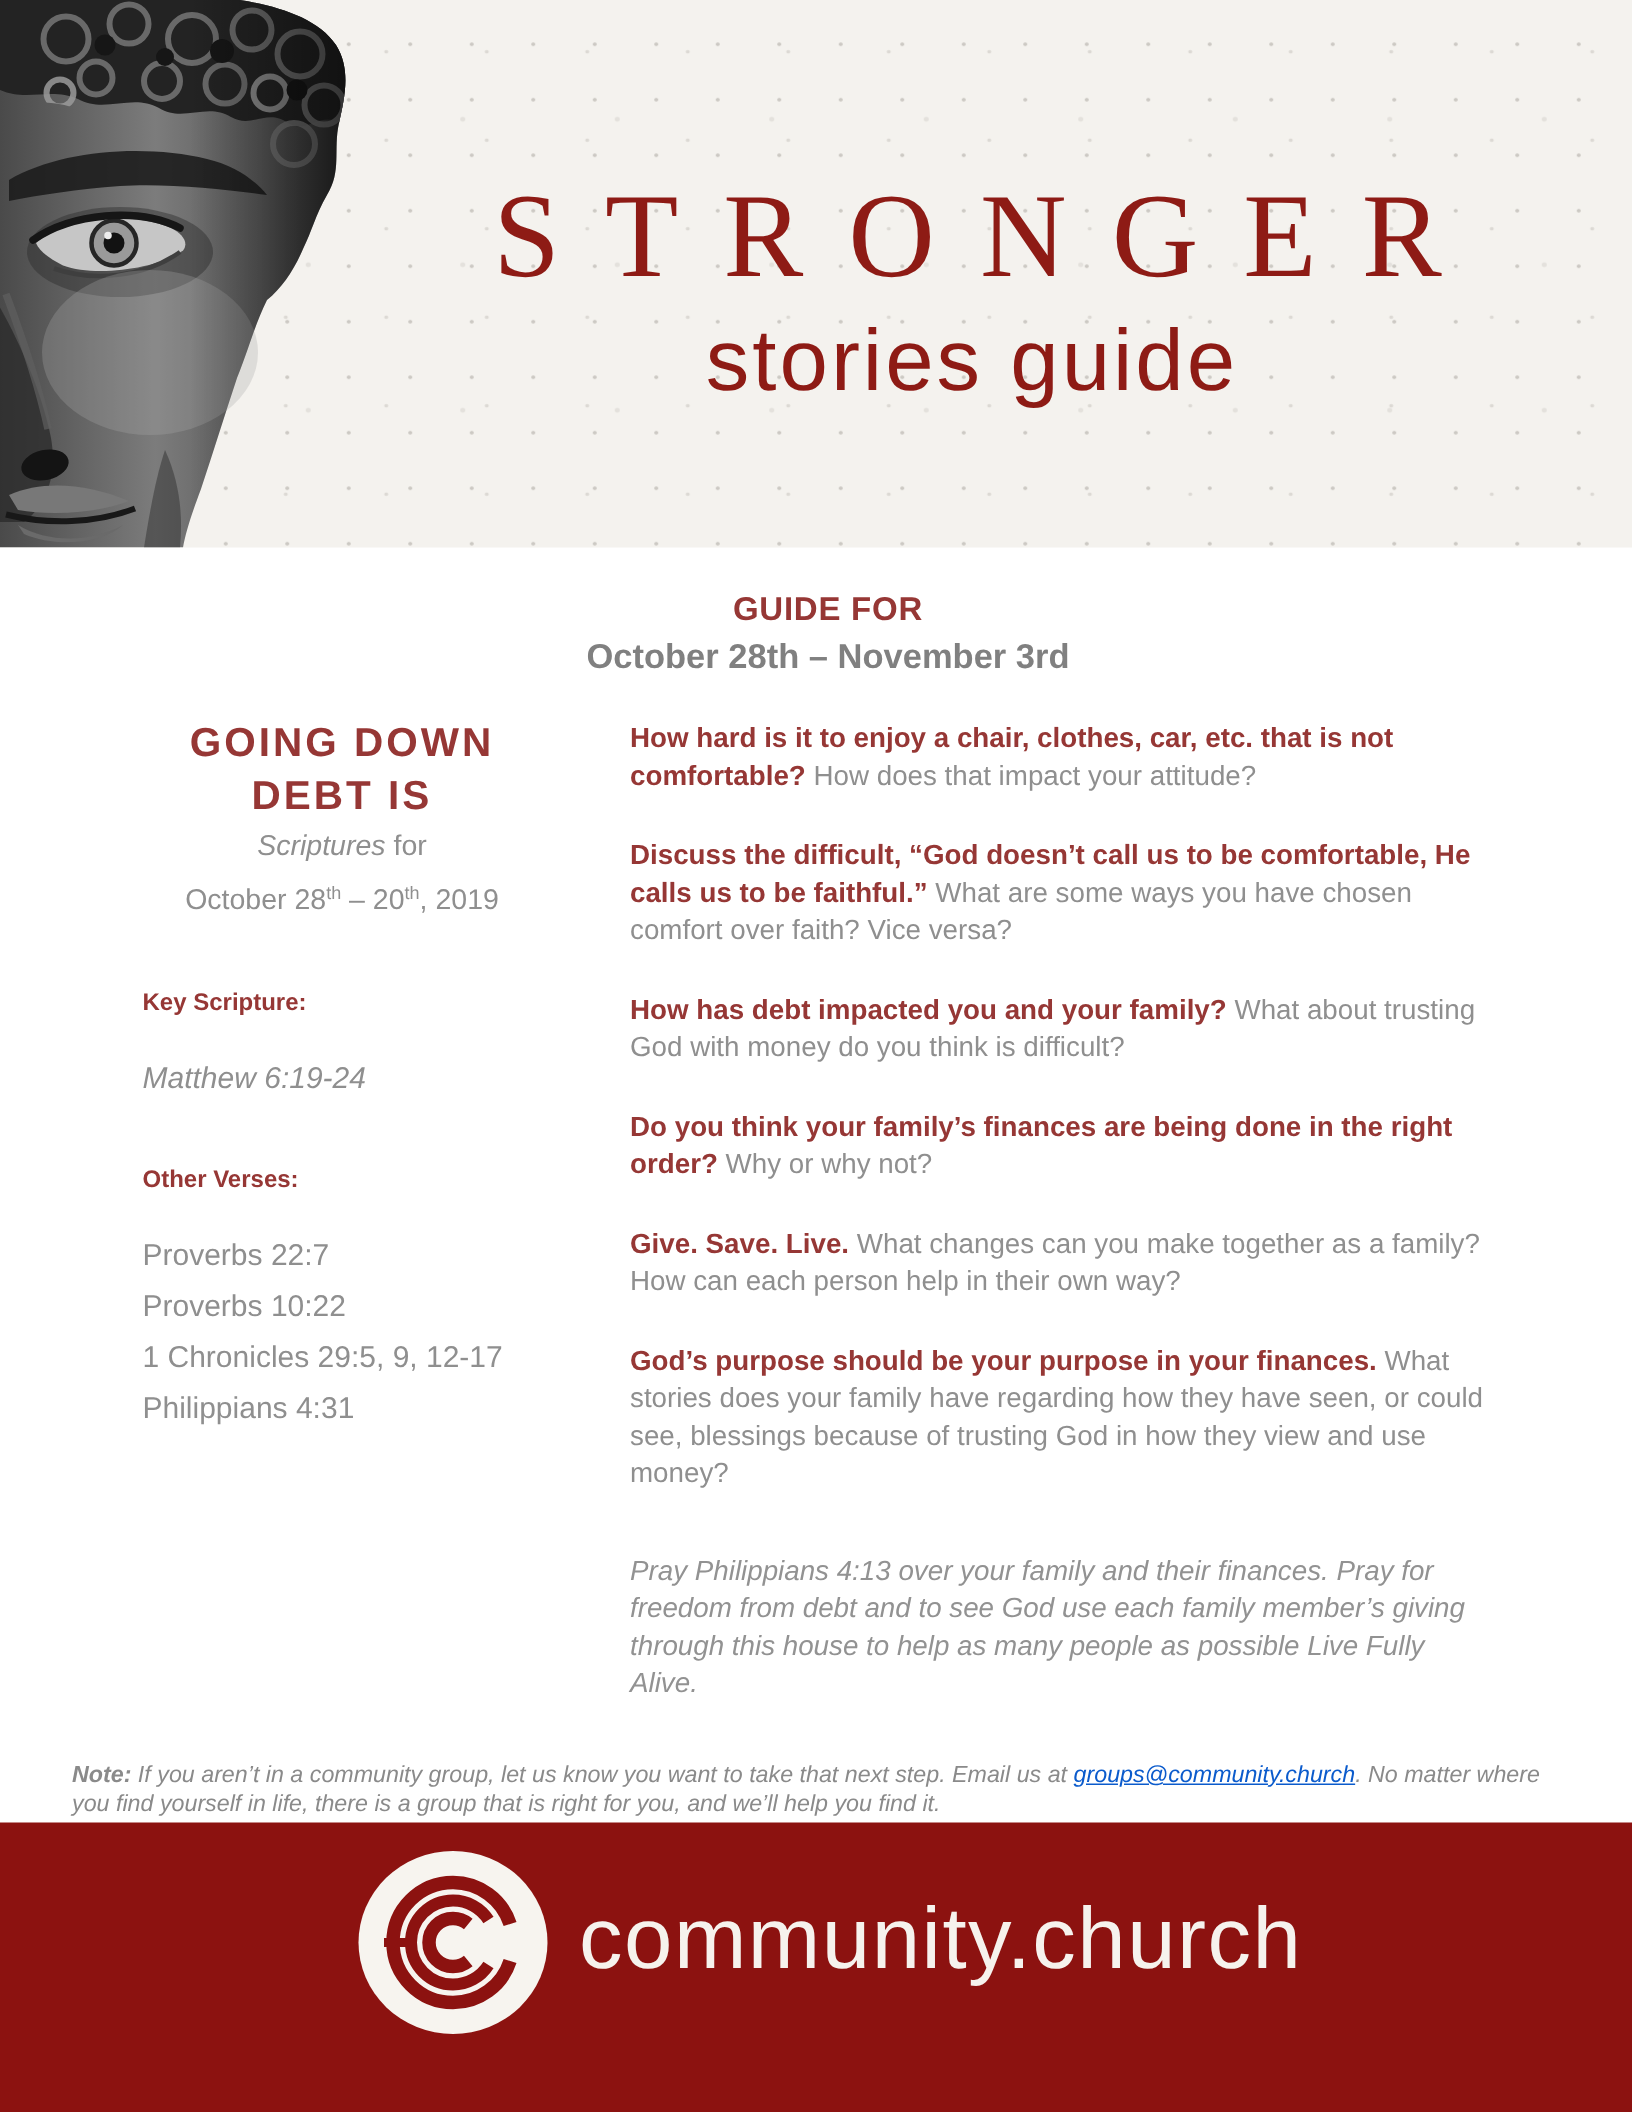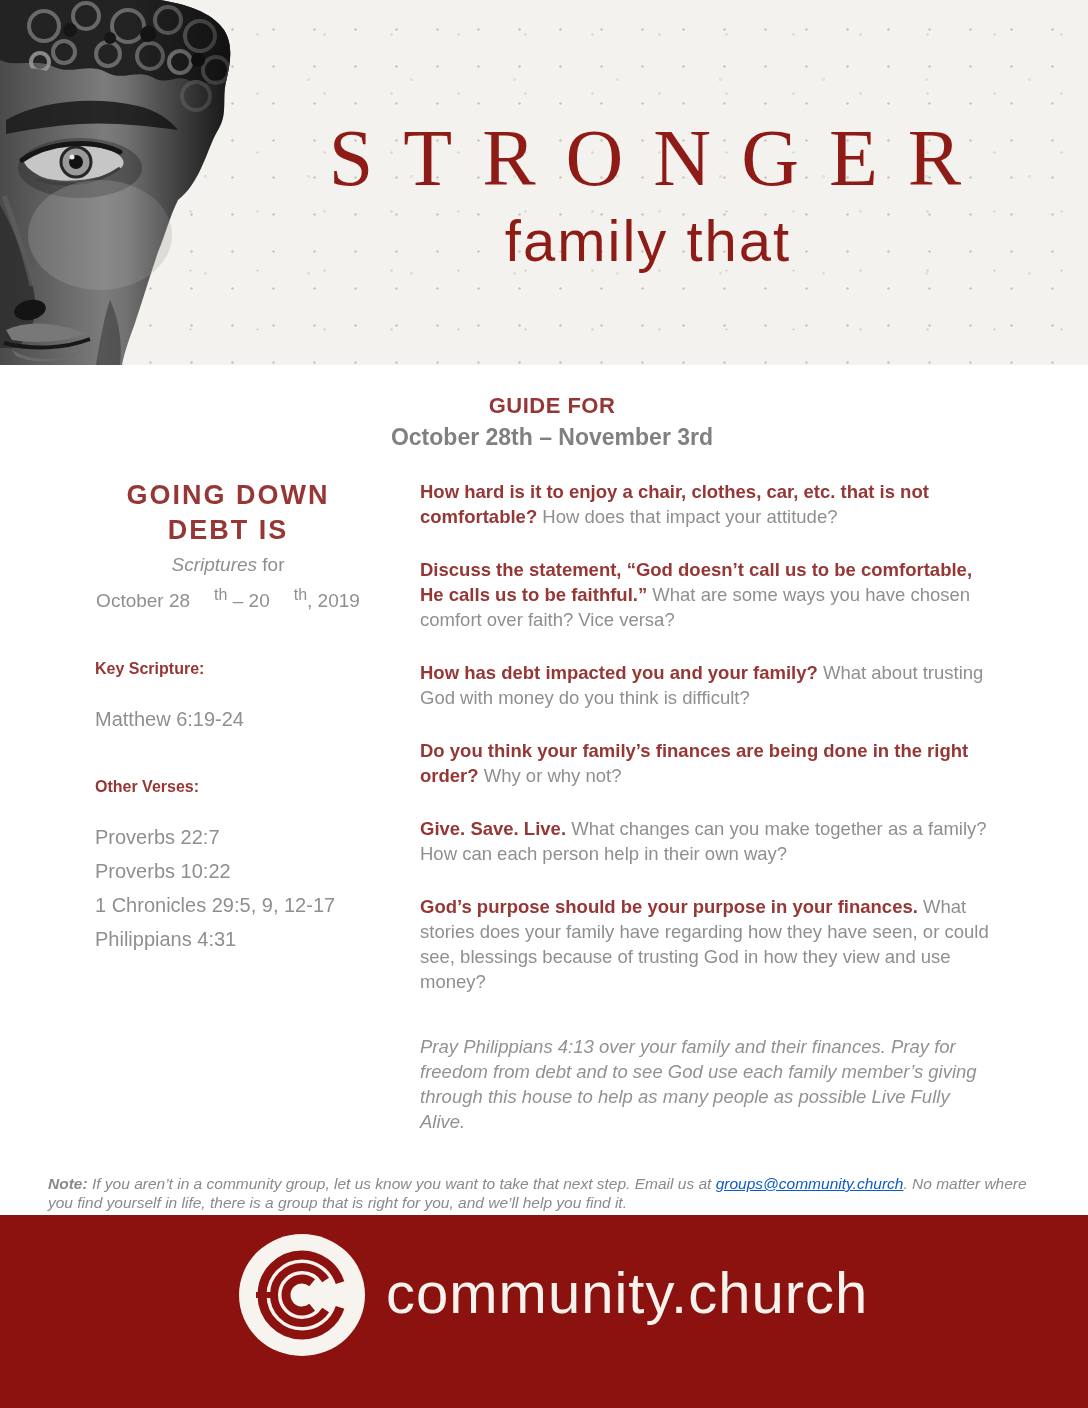--- a/index.html
+++ b/index.html
@@ -32,24 +32,24 @@
   }
   
   .guide-heading{position:absolute;left:8px;top:392px;width:1088px;text-align:center;}
   .guide-label{font-size:22px;font-weight:bold;color:#963735;letter-spacing:.5px;line-height:27px;}
   .guide-date{font-size:23px;font-weight:bold;color:#808080;line-height:27px;margin-top:5px;}
   
   .sidebar{position:absolute;left:78px;top:478px;width:300px;}
   .sb-title{text-align:center;color:#963735;font-weight:bold;font-size:27px;letter-spacing:2px;line-height:35px;}
   .sb-sub{text-align:center;color:#8f8f8f;font-size:19px;line-height:26px;margin-top:4px;}
   .sb-sub .it{font-style:italic;}
-  .sb-sub sup{font-size:16px;margin-left:24px;}
+  .sb-sub sup{font-size:12px;}
   .sb-label{padding-left:17px;color:#963735;font-weight:bold;font-size:16px;line-height:26px;}
   .sb-key-label{margin-top:42px;}
-  .sb-value{padding-left:17px;color:#8f8f8f;font-size:20px;line-height:26px;margin-top:24px;}
+  .sb-value{padding-left:17px;color:#8f8f8f;font-size:20px;line-height:26px;margin-top:24px;font-style:italic;}
   .sb-other-label{margin-top:42px;}
   .sb-verses{padding:0 0 0 17px;margin:20px 0 0 0;list-style:none;}
   .sb-verses li{color:#8f8f8f;font-size:20px;line-height:34px;}
   
   .qcol{position:absolute;left:420px;top:479px;width:578px;}
   .q{font-size:18.5px;line-height:25px;margin:0 0 28px 0;}
   .q .lead{font-weight:bold;color:#963735;}
   .q .body{color:#8f8f8f;}
   .prayer{font-size:18.5px;line-height:25px;margin:40px 0 0 0;font-style:italic;color:#929292;}
   
@@ -137,21 +137,21 @@
     <path d="M4,343 C32,350 64,349 90,339" stroke="#181818" stroke-width="4" fill="none"></path>
     <path d="M12,350 C32,362 60,362 82,350 C68,363 36,365 16,356 Z" fill="#6a6a6a"></path>
 
     <path d="M110,300 C120,322 122,344 120,365 L96,365 C100,340 104,318 110,300 Z" fill="#2f2f2f" opacity="0.5"></path>
 
     <path d="M0,0 L160,0 C185,4 212,12 224,30 C234,46 230,64 226,82 C222,100 228,114 218,130
              C210,144 208,154 202,166 C196,180 188,192 178,200 C170,216 166,232 158,252
              C150,276 142,302 134,326 C128,342 124,354 122,365 L0,365 Z" fill="url(#edgeG)"></path>
   </svg>
   <div class="banner-title">STRONGER</div>
-  <div class="banner-subtitle">family that</div>
+  <div class="banner-subtitle">stories guide</div>
 </div>
 
 <div class="guide-heading">
   <div class="guide-label">GUIDE FOR</div>
   <div class="guide-date">October 28th – November 3rd</div>
 </div>
 
 <div class="sidebar">
   <div class="sb-title">
     <div>GOING DOWN</div>
@@ -165,21 +165,21 @@
   <ul class="sb-verses">
     <li>Proverbs 22:7</li>
     <li>Proverbs 10:22</li>
     <li>1 Chronicles 29:5, 9, 12-17</li>
     <li>Philippians 4:31</li>
   </ul>
 </div>
 
 <div class="qcol">
   <p class="q"><span class="lead">How hard is it to enjoy a chair, clothes, car, etc. that is not comfortable?</span><span class="body"> How does that impact your attitude?</span></p>
-  <p class="q"><span class="lead">Discuss the statement, “God doesn’t call us to be comfortable, He calls us to be faithful.”</span><span class="body"> What are some ways you have chosen comfort over faith? Vice versa?</span></p>
+  <p class="q"><span class="lead">Discuss the difficult, “God doesn’t call us to be comfortable, He calls us to be faithful.”</span><span class="body"> What are some ways you have chosen comfort over faith? Vice versa?</span></p>
   <p class="q"><span class="lead">How has debt impacted you and your family?</span><span class="body"> What about trusting God with money do you think is difficult?</span></p>
   <p class="q"><span class="lead">Do you think your family’s finances are being done in the right order?</span><span class="body"> Why or why not?</span></p>
   <p class="q"><span class="lead">Give. Save. Live.</span><span class="body"> What changes can you make together as a family? How can each person help in their own way?</span></p>
   <p class="q"><span class="lead">God’s purpose should be your purpose in your finances.</span><span class="body"> What stories does your family have regarding how they have seen, or could see, blessings because of trusting God in how they view and use money?</span></p>
   <p class="prayer">Pray Philippians 4:13 over your family and their finances. Pray for freedom from debt and to see God use each family member’s giving through this house to help as many people as possible Live Fully Alive.</p>
 </div>
 
 <div class="note"><span class="note-label">Note:</span><span> If you aren’t in a community group, let us know you want to take that next step. Email us at </span><a>groups@community.church</a><span>. No matter where you find yourself in life, there is a group that is right for you, and we’ll help you find it.</span></div>
 
 <div class="footer">

